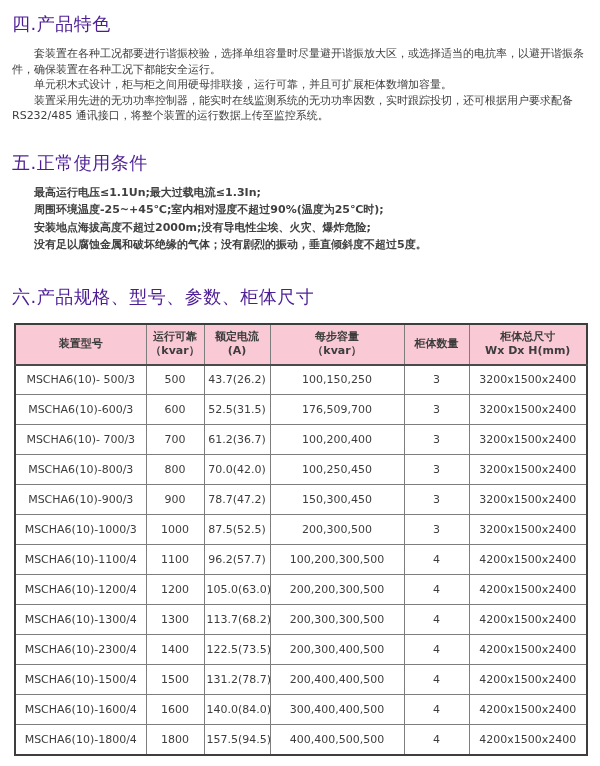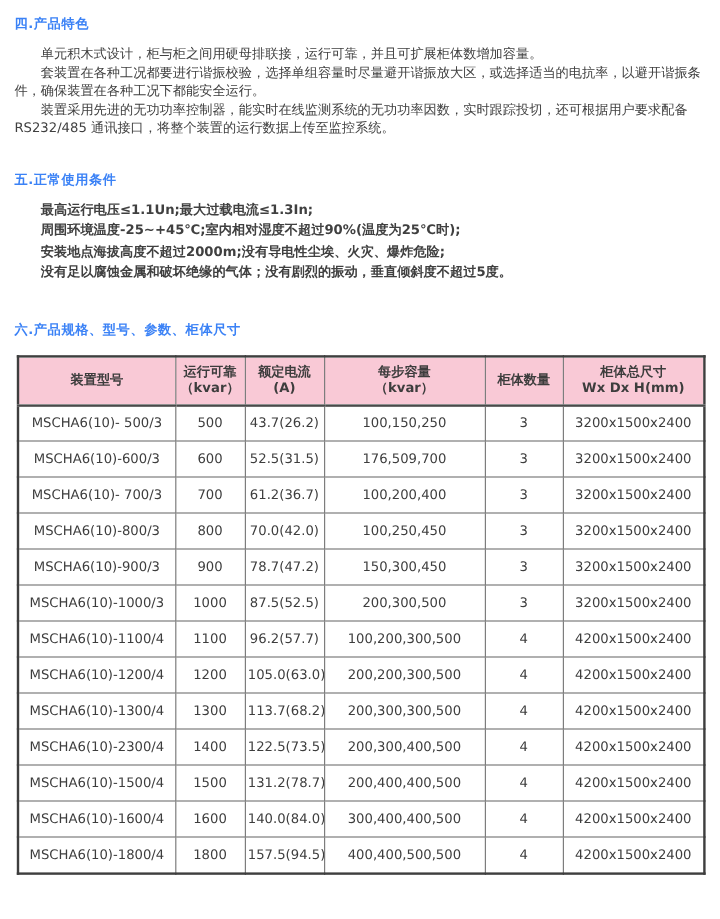--- a/index.html
+++ b/index.html
@@ -7,23 +7,23 @@
   body {
     width: 600px;
     height: 766px;
     font-family: "DejaVu Sans", "Liberation Sans", sans-serif;
     color: #3f3f3f;
     overflow: hidden;
   }
   .page { padding: 10px 14px 0 12px; }
 
   .section-title {
-    color: #3b82f6;
-    font-size: 11px;
-    font-weight: bold;
+    color: #4c1d95;
+    font-size: 18px;
+    font-weight: normal;
     letter-spacing: 0.5px;
   }
   .title-4 { margin-top: 2px; }
   .title-5 { margin-top: 27px; }
   .title-6 { margin-top: 31px; }
 
   .body-text { margin-top: 10px; }
   .para {
     font-size: 11px;
     line-height: 15.5px;
@@ -73,22 +73,22 @@
   col.c5 { width: 65px; }
   col.c6 { width: 118px; }
 </style>
 </head>
 <body>
 
 <div class="page">
 
   <div class="section-title title-4">四.产品特色</div>
   <div class="body-text">
+    <p class="para">套装置在各种工况都要进行谐振校验，选择单组容量时尽量避开谐振放大区，或选择适当的电抗率，以避开谐振条件，确保装置在各种工况下都能安全运行。</p>
     <p class="para">单元积木式设计，柜与柜之间用硬母排联接，运行可靠，并且可扩展柜体数增加容量。</p>
-    <p class="para">套装置在各种工况都要进行谐振校验，选择单组容量时尽量避开谐振放大区，或选择适当的电抗率，以避开谐振条件，确保装置在各种工况下都能安全运行。</p>
     <p class="para">装置采用先进的无功功率控制器，能实时在线监测系统的无功功率因数，实时跟踪投切，还可根据用户要求配备RS232/485 通讯接口，将整个装置的运行数据上传至监控系统。</p>
   </div>
 
   <div class="section-title title-5">五.正常使用条件</div>
   <div class="body-text cond-list">
     <p class="para">最高运行电压≤1.1Un;最大过载电流≤1.3In;</p>
     <p class="para">周围环境温度-25~+45℃;室内相对湿度不超过90%(温度为25℃时);</p>
     <p class="para">安装地点海拔高度不超过2000m;没有导电性尘埃、火灾、爆炸危险;</p>
     <p class="para">没有足以腐蚀金属和破坏绝缘的气体；没有剧烈的振动，垂直倾斜度不超过5度。</p>
   </div>

